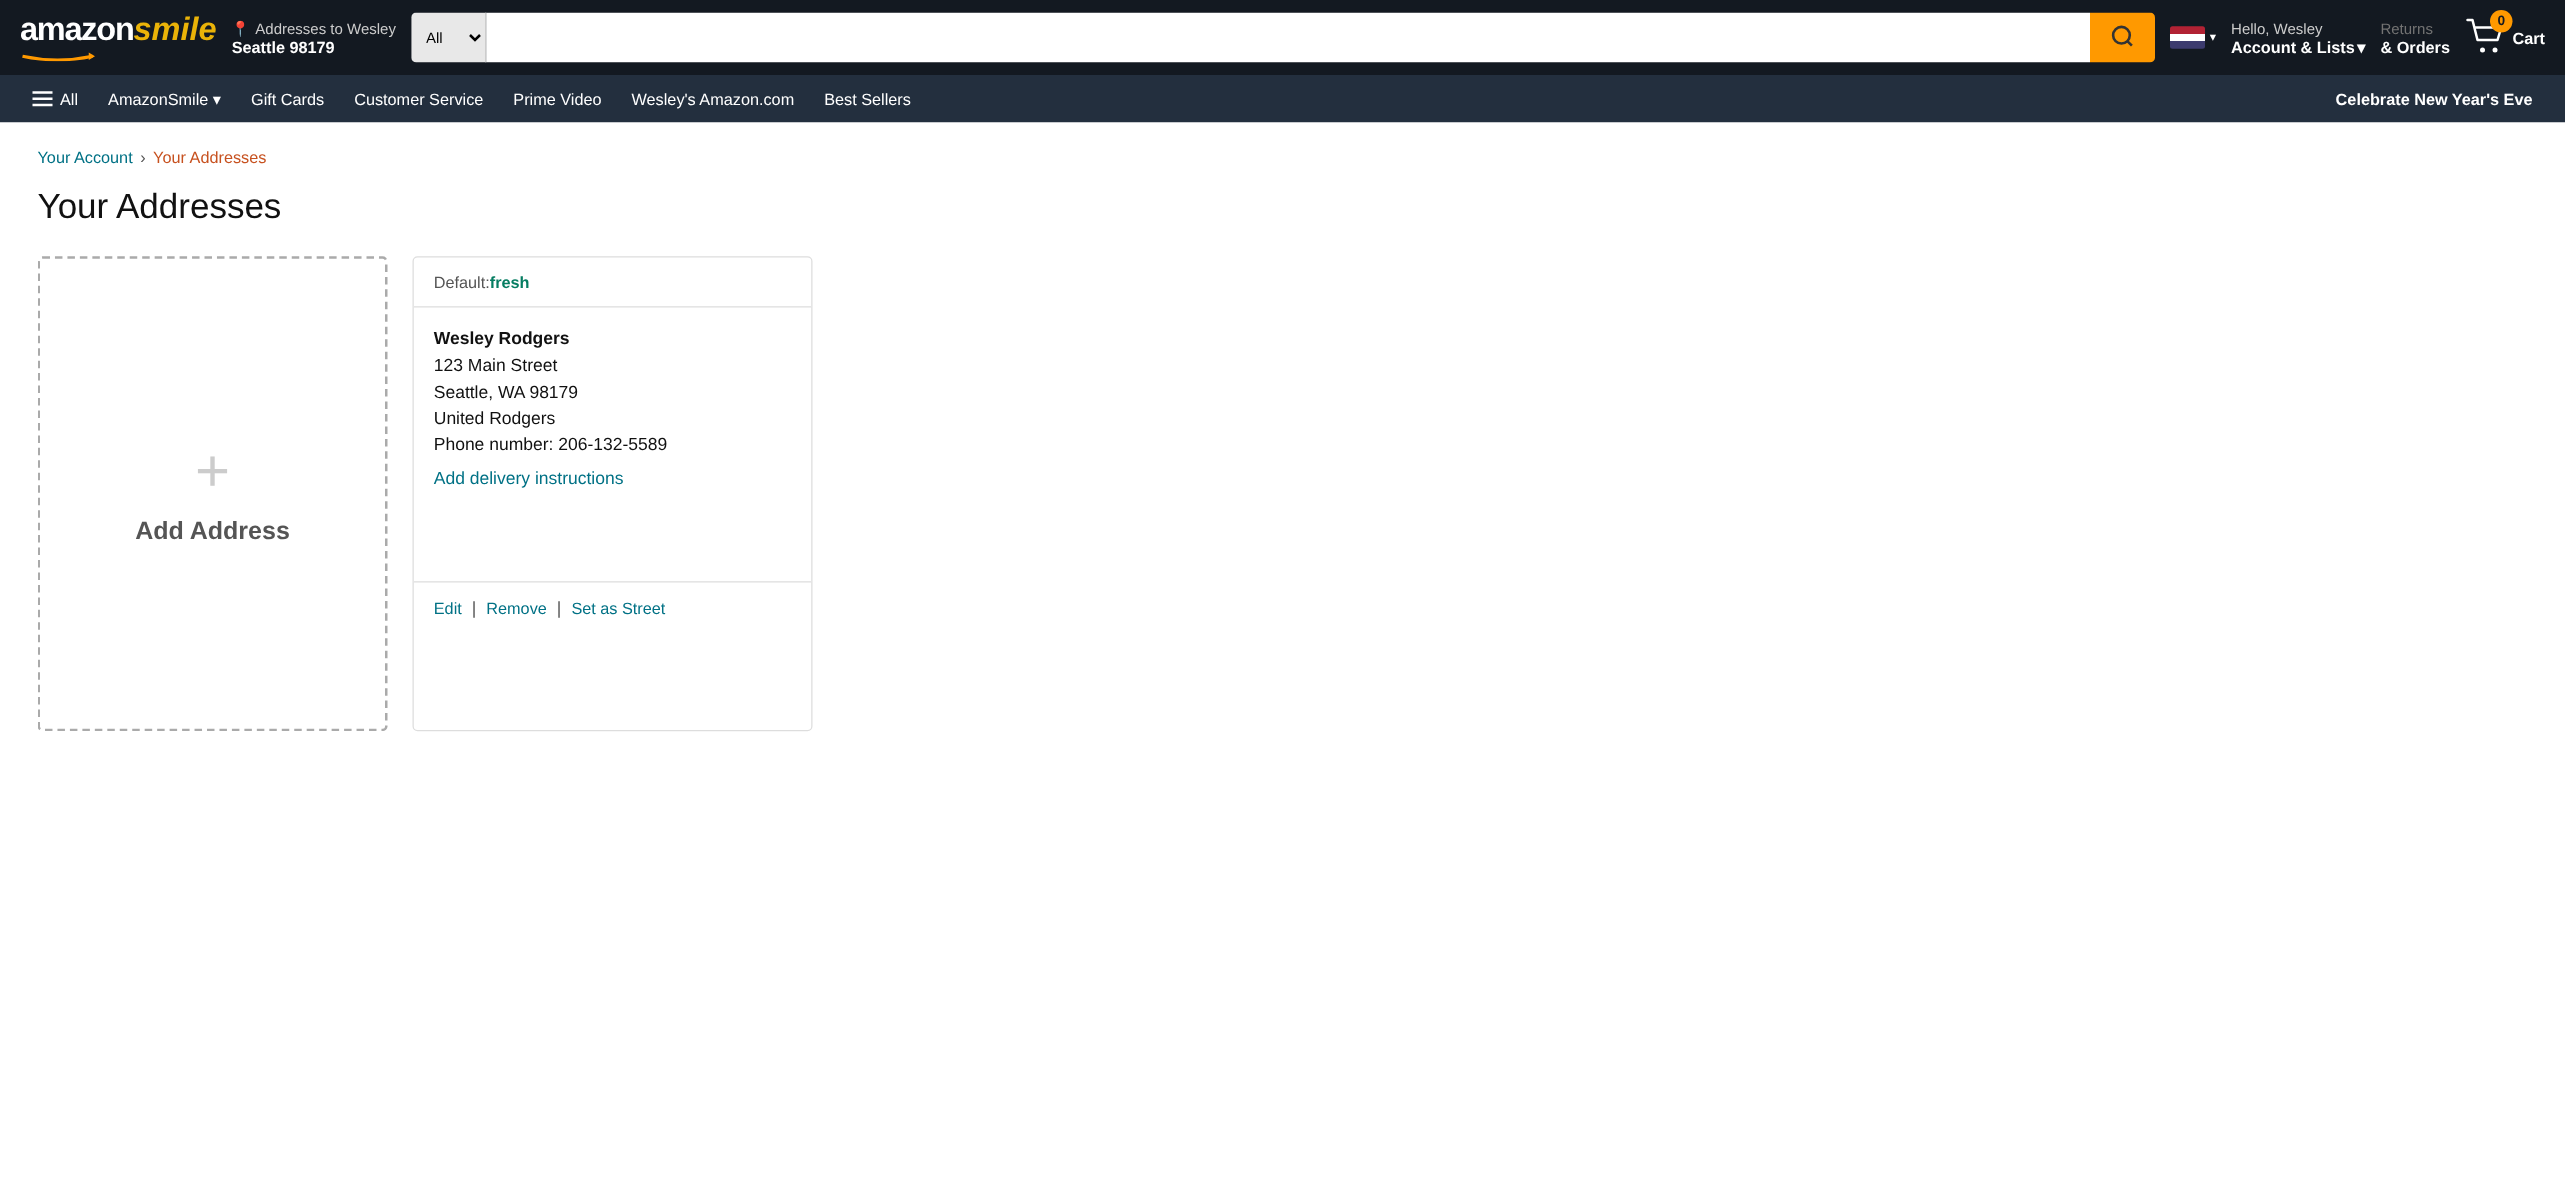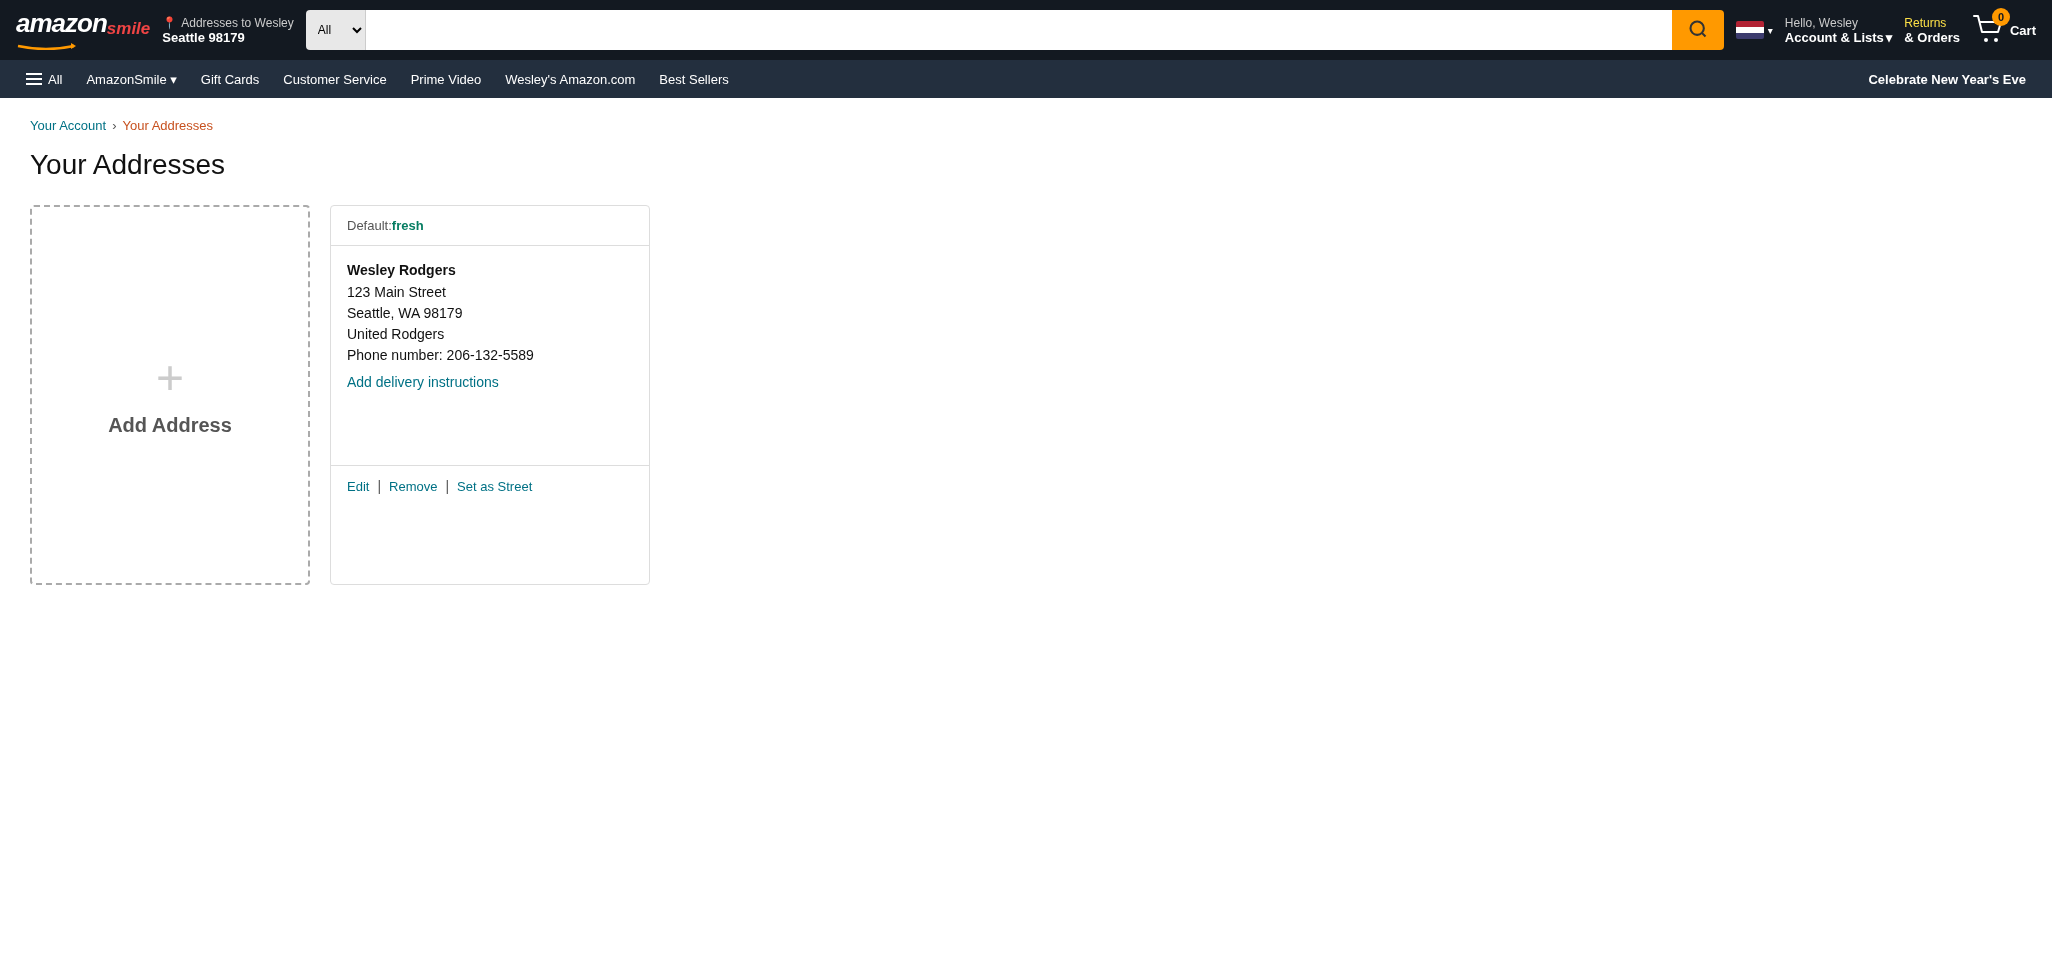--- a/index.html
+++ b/index.html
@@ -23,27 +23,26 @@
 
     .logo-text {
       display: flex;
       align-items: flex-end;
     }
 
     .logo-amazon {
       color: #fff;
       font-size: 26px;
       font-weight: bold;
-      font-style: italic;
       letter-spacing: -1px;
     }
 
     .logo-smile {
-      color: #ef4444;
-      font-size: 17px;
+      color: #eab308;
+      font-size: 26px;
       font-weight: bold;
       font-style: italic;
     }
 
     .logo-arrow {
       color: #FF9900;
       font-size: 10px;
       margin-top: 2px;
     }
 
@@ -141,21 +140,21 @@
     }
 
     .returns-area {
       color: #fff;
       cursor: pointer;
       white-space: nowrap;
     }
 
     .returns-line1 {
       font-size: 12px;
-      color: #fde047;
+      color: #737373;
     }
 
     .returns-line2 {
       font-size: 13px;
       font-weight: bold;
     }
 
     .cart-area {
       display: flex;
       align-items: center;

